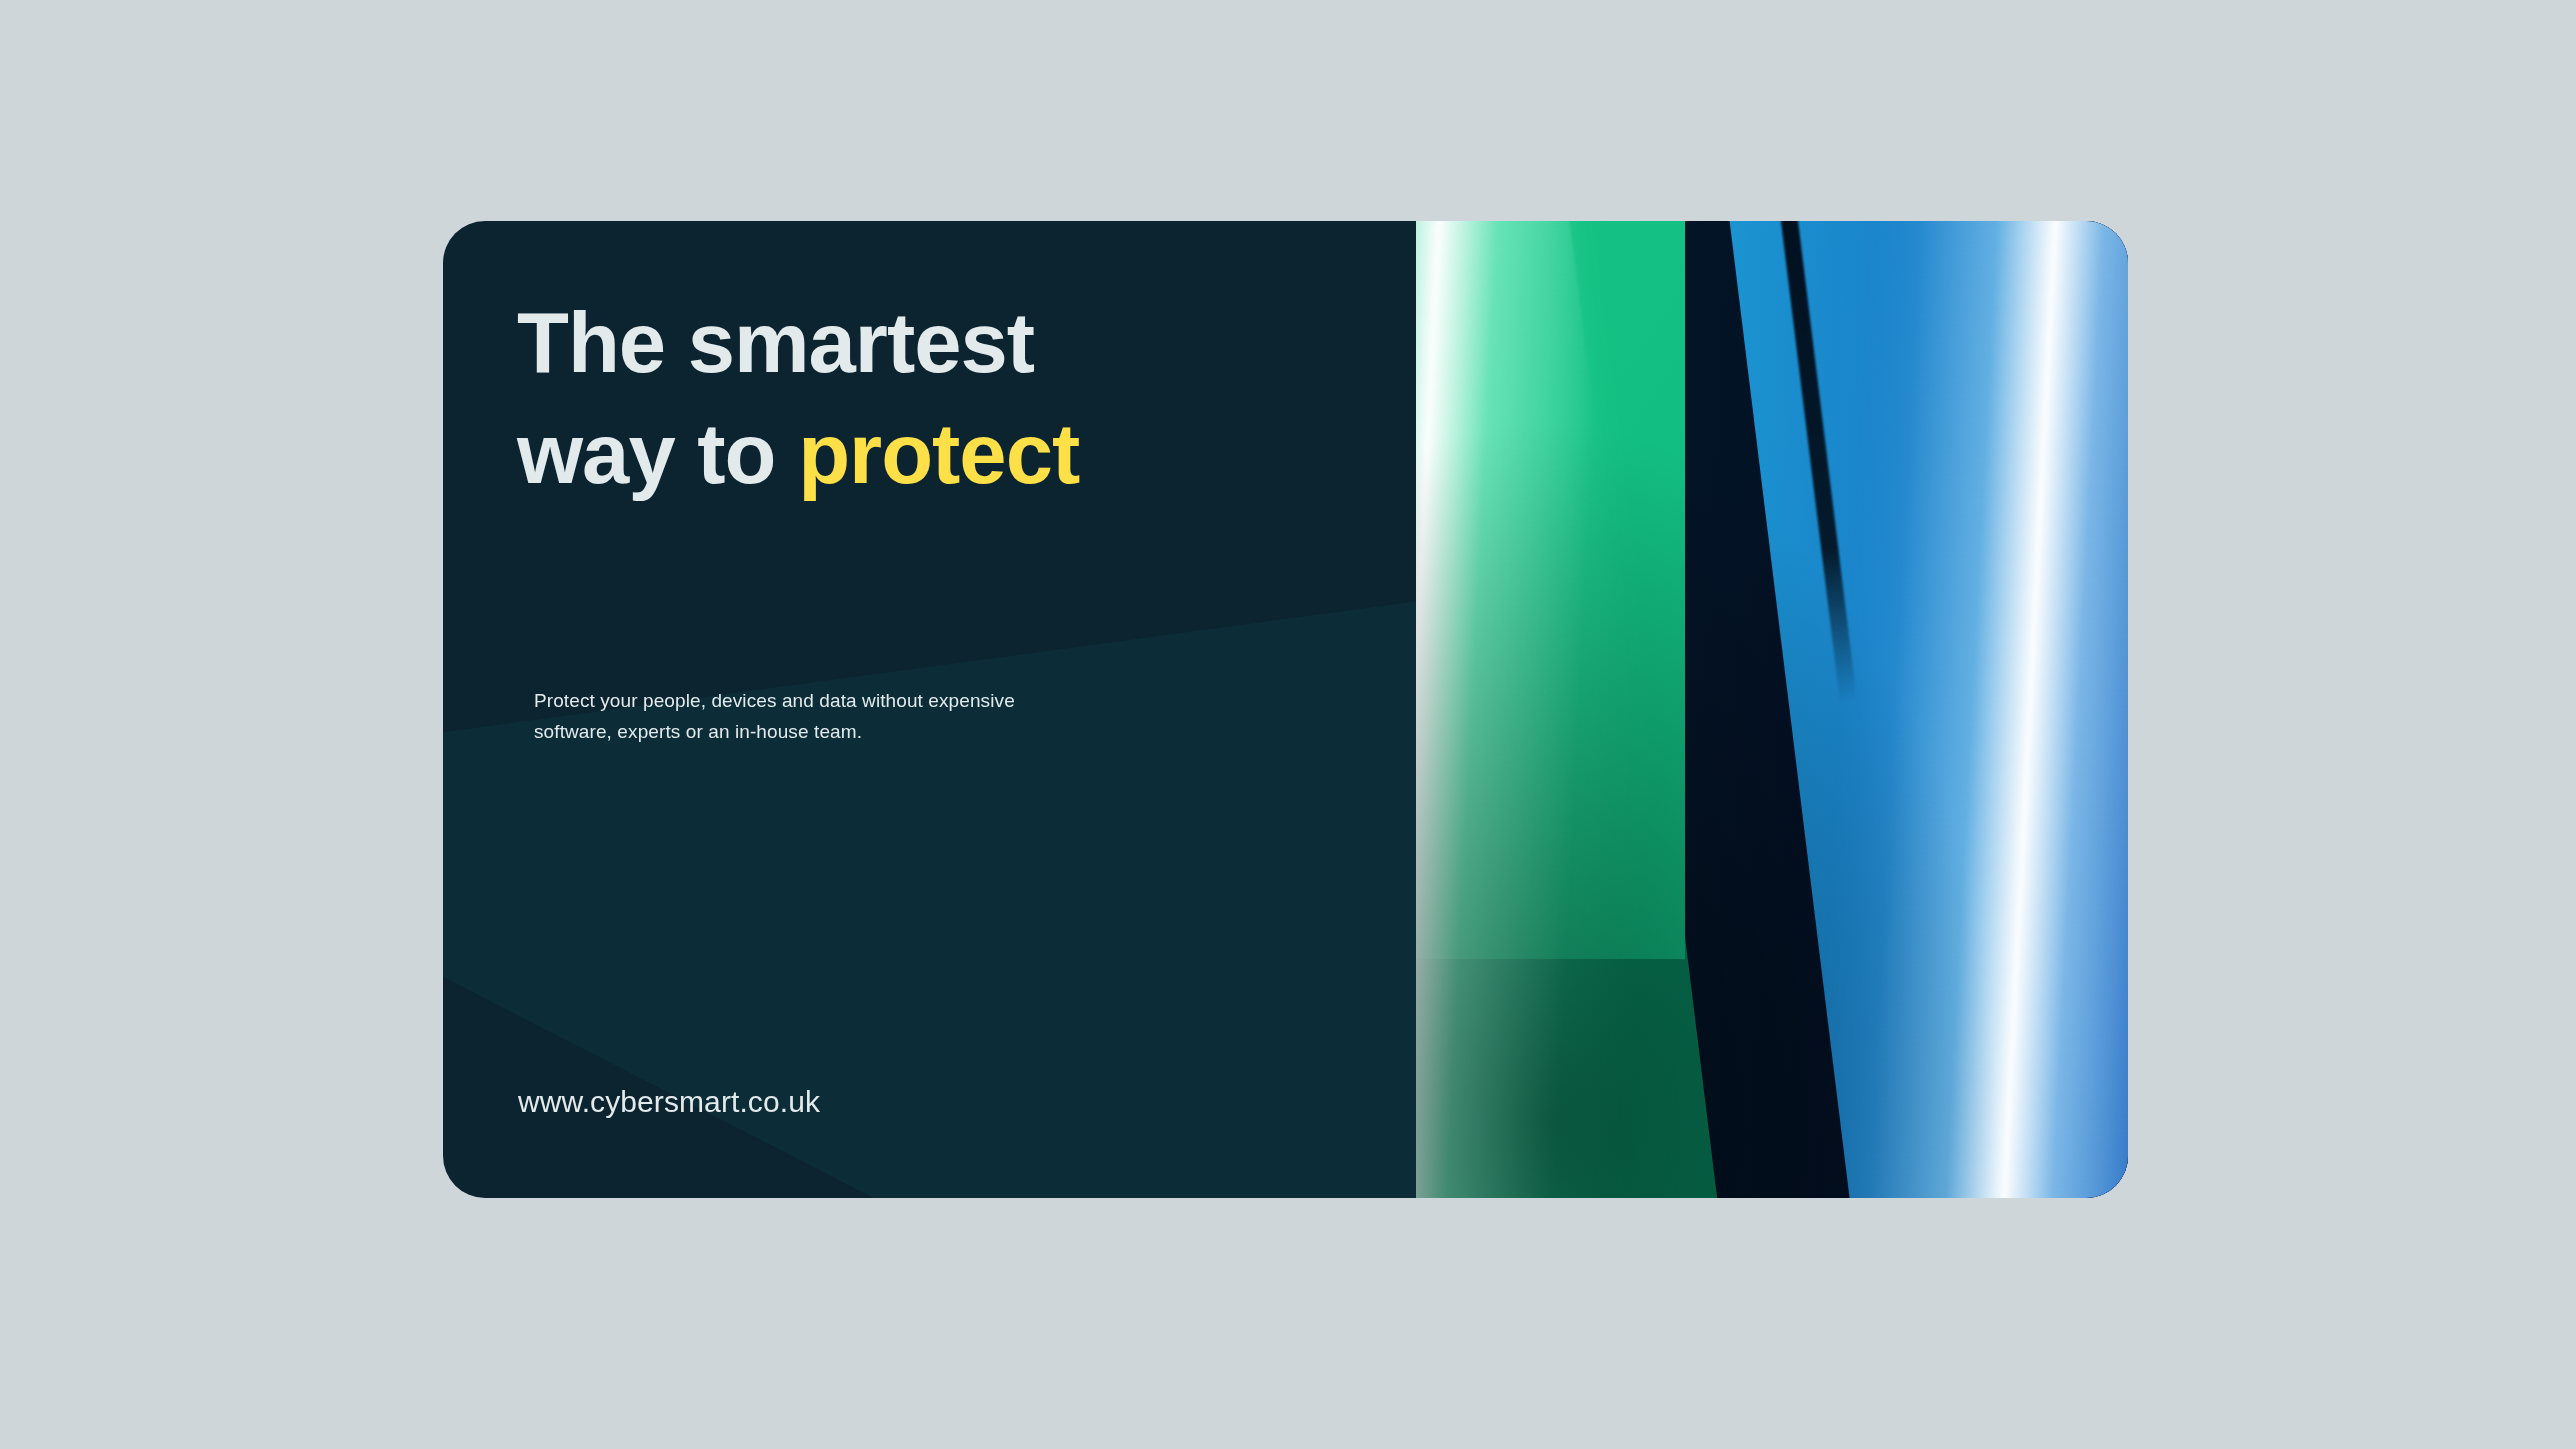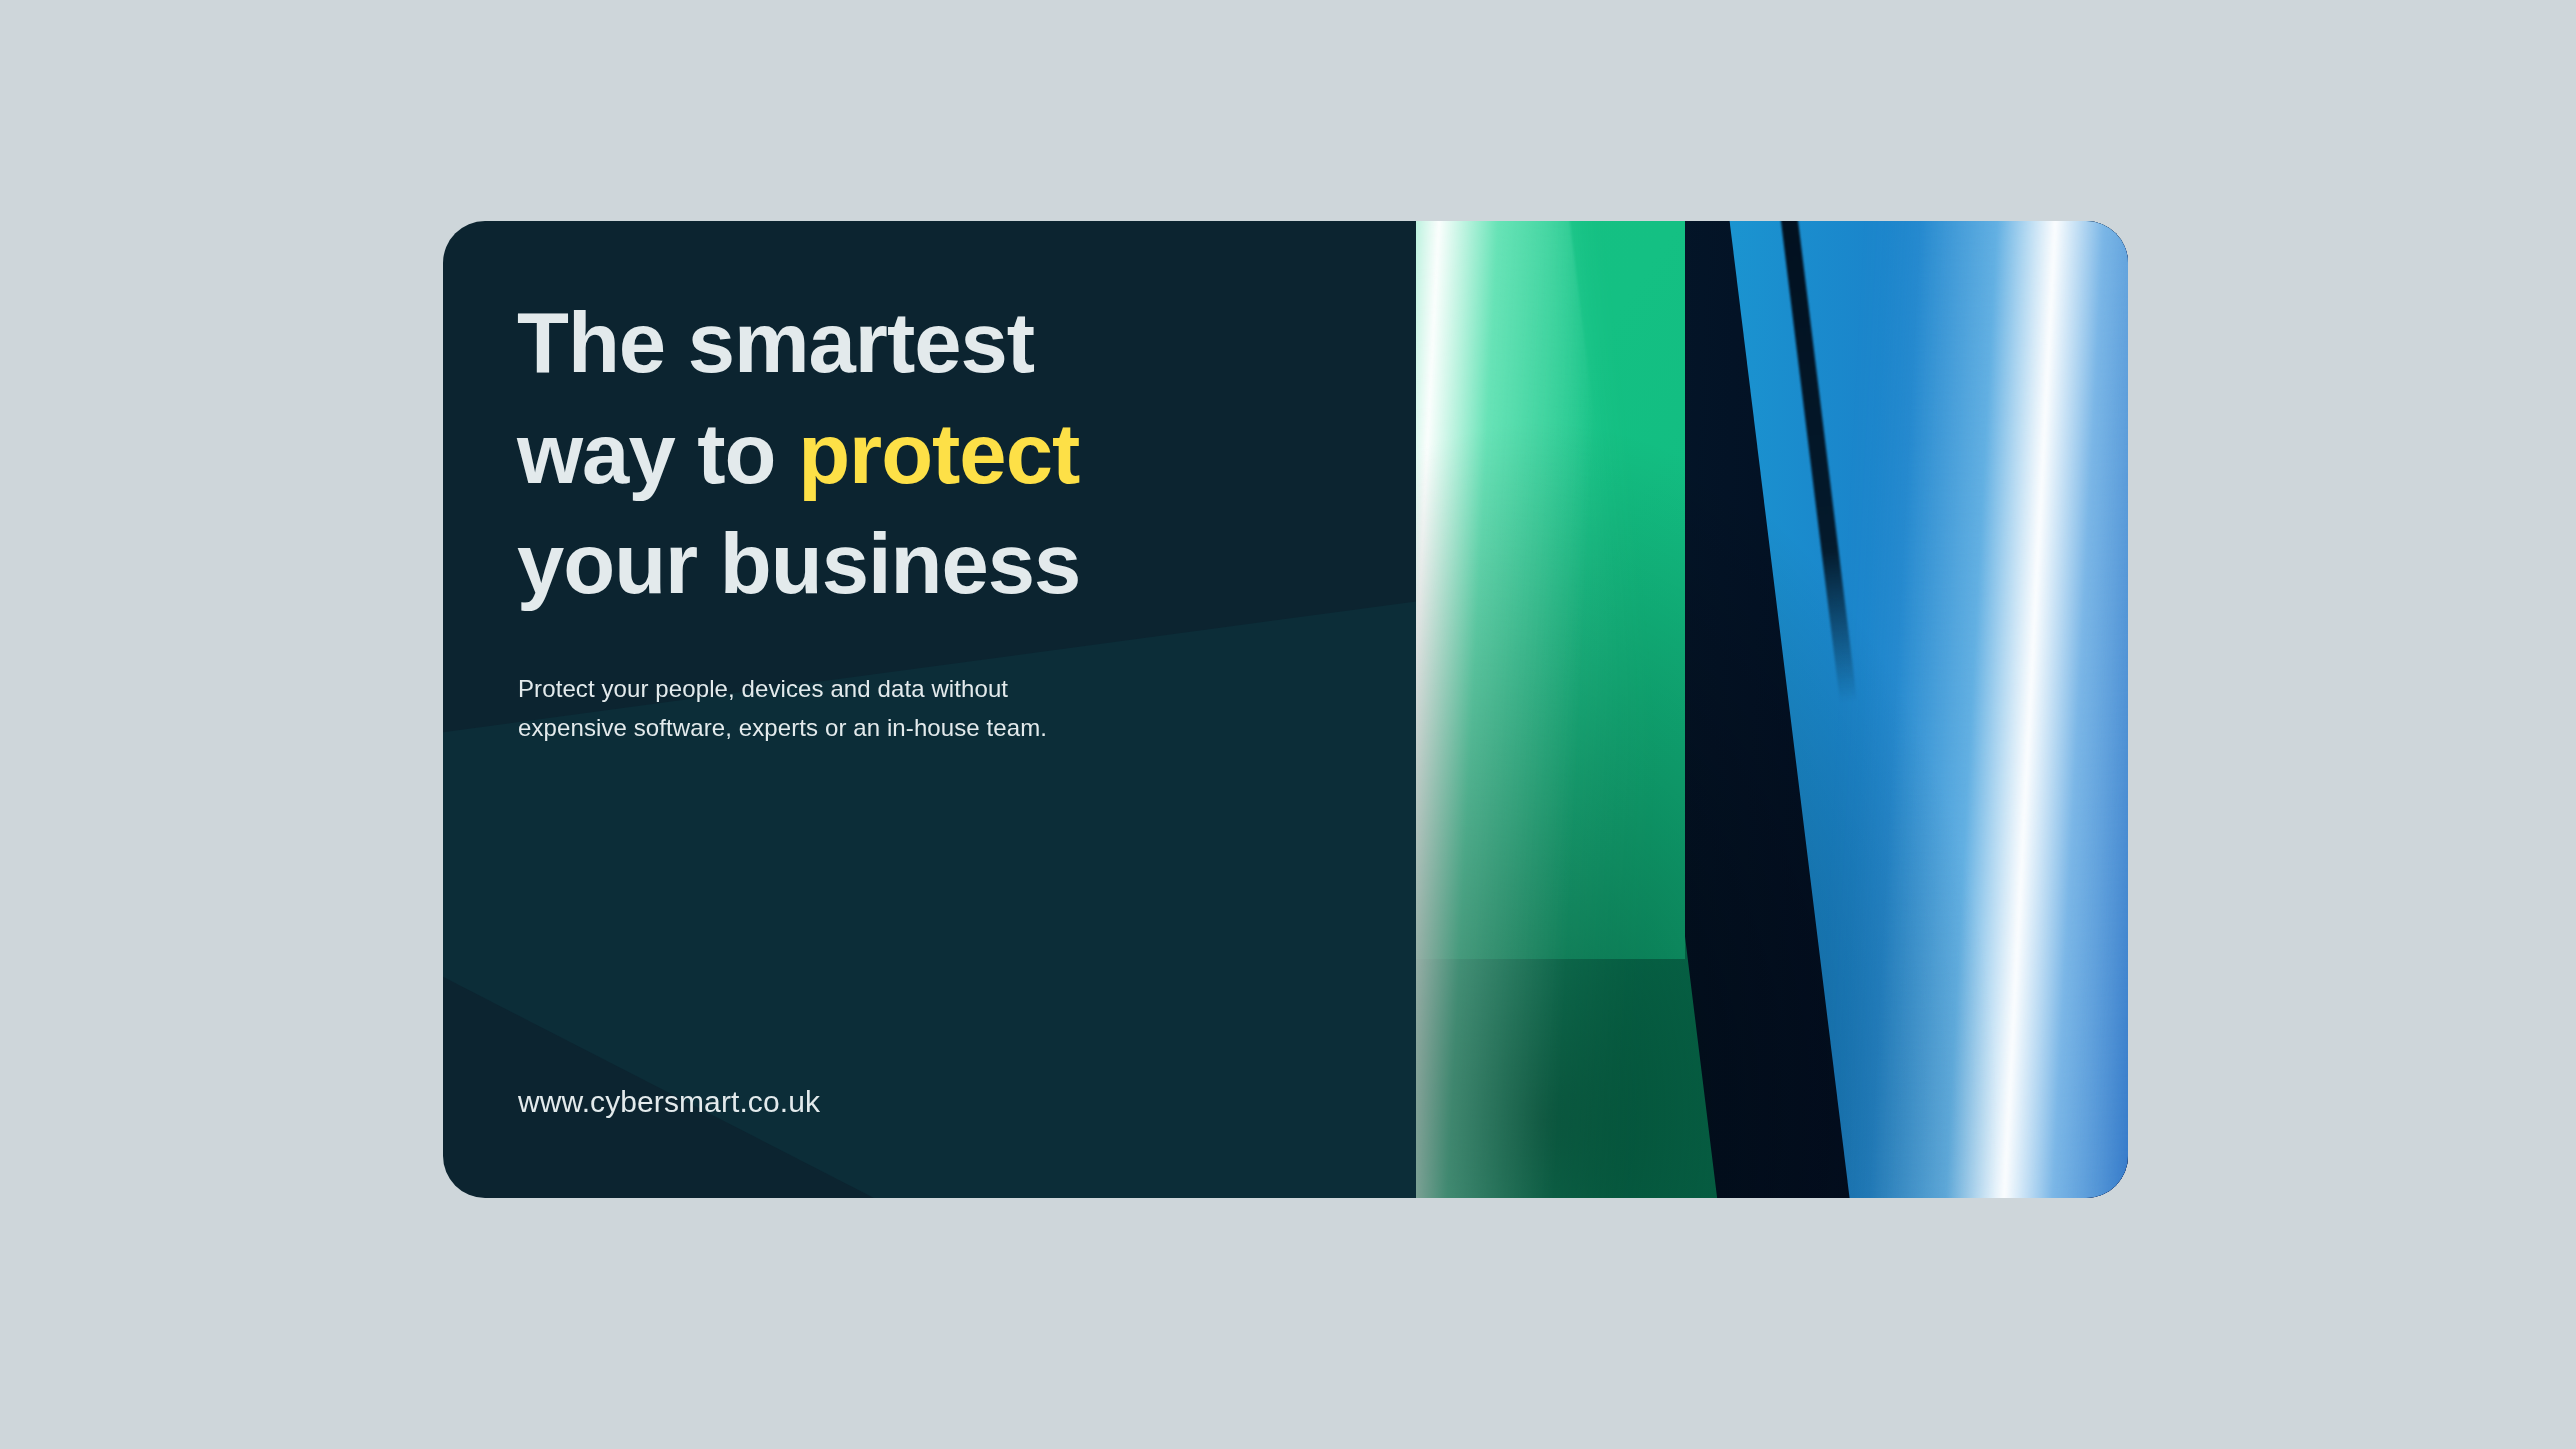--- a/index.html
+++ b/index.html
@@ -78,22 +78,22 @@
     color: #e3eaec;
   }
   #headline .accent { color: #07c98a; }
 
   
   #subcopy {
     position: absolute;
     left: 75px;
     top: 449px;
     width: 550px;
-    margin: 0;
-    font-size: 24px;
+    margin: 16px;
+    font-size: 19px;
     line-height: 1.62;
     font-weight: 400;
     letter-spacing: 0.1px;
     color: #e3eaec;
   }
 
   
   #site-url {
     position: absolute;
     left: 75px;
@@ -279,21 +279,21 @@
 <div id="stage">
 
   <div id="card" style="border-radius: 42px;">
 
     <div id="panel" style="background: rgb(12, 36, 48);">
 
       <div id="panel-chevron"></div>
 
       <div id="panel-inner">
 
-        <h1 id="headline" style="color: rgb(227, 234, 236);"><span>The smartest</span><br><span>way to </span><span class="accent" style="color: #fde047;">protect</span><br><span>your business</span></h1>
+        <h1 id="headline" style="color: rgb(227, 234, 236);"><span>The smartest</span><br><span>way to </span><span class="accent" style="color: #fde047;">protect</span><br></h1>
 
         <p id="subcopy" style="color: rgb(227, 234, 236);">Protect your people, devices and data without expensive software, experts or an in-house team.</p>
 
         <div id="site-url" style="color: rgb(227, 234, 236);">www.cybersmart.co.uk</div>
 
       </div>
     </div>
 
     <div id="artwork">
       <div class="art-base"></div>

